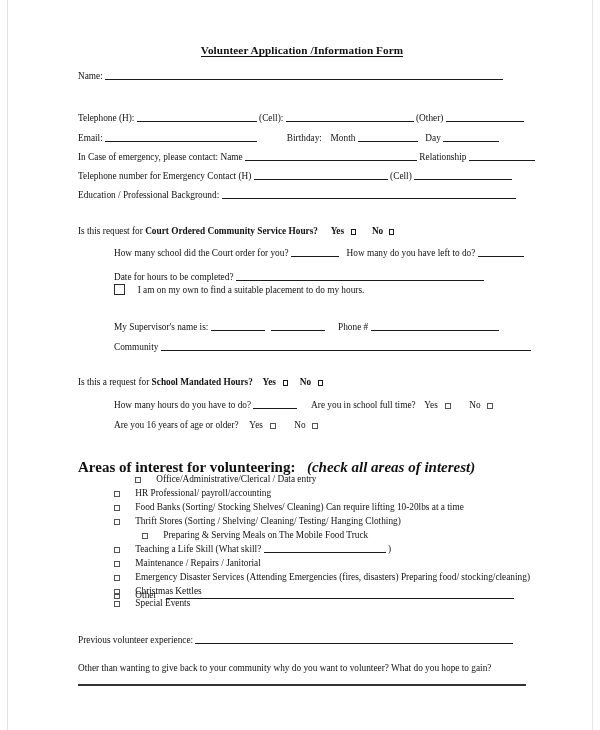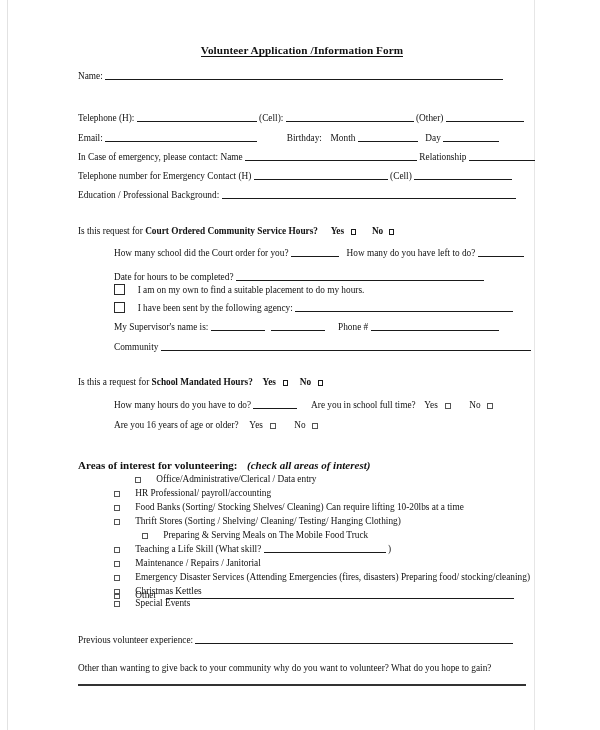--- a/index.html
+++ b/index.html
@@ -14,21 +14,21 @@
     font-family: "Liberation Serif", "DejaVu Serif", serif;
     color: #111111;
     overflow: hidden;
   }
 
   
   .page {
     position: absolute;
     left: 7px;
     top: 0px;
-    width: 528px;
+    width: 586px;
     height: 730px;
     background: #ffffff;
     border-left: 1px solid #e2e2e2;
     border-right: 1px solid #e6e6e6;
     box-sizing: border-box;
   }
   .content {
     position: absolute;
     left: 70px;
     top: 0;
@@ -103,21 +103,21 @@
     border: 1.1px solid #2a2a2a;
     vertical-align: baseline;
     margin-bottom: -2px;
     box-sizing: border-box;
   }
 
   
   .interest-head {
     position: absolute;
     left: 0;
-    font-size: 11px;
+    font-size: 15px;
     white-space: nowrap;
   }
   .interest-item {
     position: absolute;
     left: 36px;
     font-size: 9.3px;
     line-height: 11px;
     white-space: nowrap;
   }
   .interest-item .cb-lt { margin-right: 13px; }
@@ -212,26 +212,20 @@
       <span class="lbl">Date for hours to be completed?</span>
       <span class="ul" style="width:248px;"></span>
     </div>
 
     <div class="row" style="top:284px;left:36px;width:412px;">
       <span class="cb-lg"></span>
       <span style="display:inline-block;width:8px;"></span>
       <span class="lbl">I am on my own to find a suitable placement to do my hours.</span>
     </div>
 
-    <div class="row" style="top:302px;left:36px;width:412px;">
-      <span class="cb-lg"></span>
-      <span style="display:inline-block;width:8px;"></span>
-      <span class="lbl">I have been sent by the following agency:</span>
-      <span class="ul" style="width:218px;"></span>
-    </div>
 
     <div class="row" style="top:322px;left:36px;width:412px;">
       <span class="lbl">My Supervisor's name is:</span>
       <span class="ul" style="width:54px;"></span>
       <span style="display:inline-block;width:2px;"></span>
       <span class="ul" style="width:54px;"></span>
       <span style="display:inline-block;width:8px;"></span>
       <span class="lbl">Phone #</span>
       <span class="ul" style="width:128px;"></span>
     </div>

